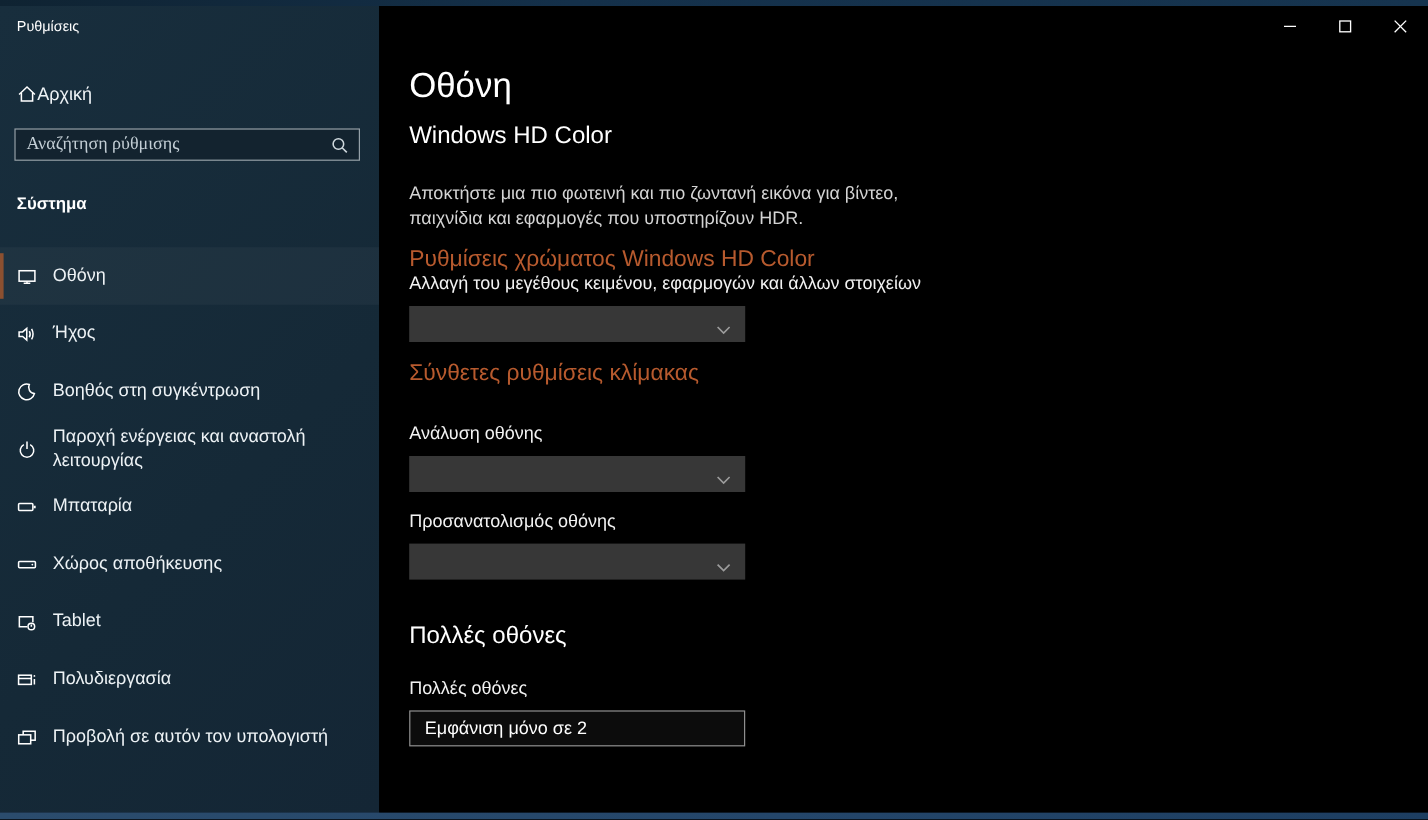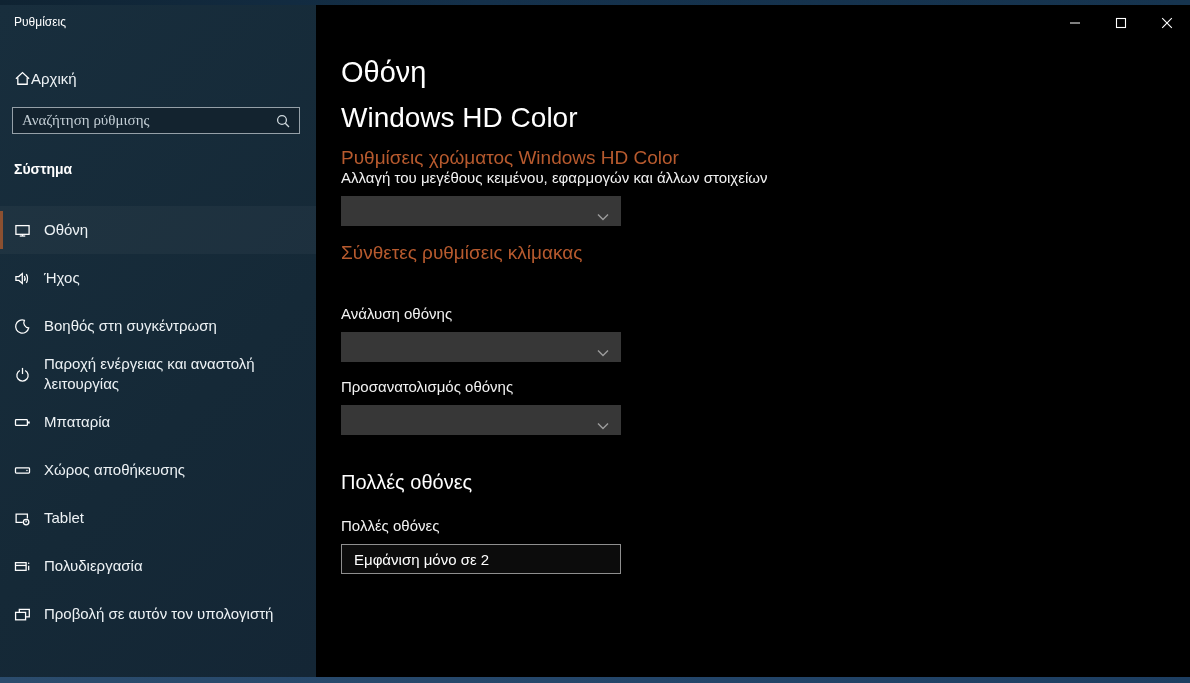--- a/index.html
+++ b/index.html
@@ -32,31 +32,31 @@
   .nav-item.selected::before { content: ""; position: absolute; left: 0; top: 5px; bottom: 5px; width: 3px; background: #8c5030; }
 
   
   .main { flex: 1 1 auto; background: #000; position: relative; color: #fff; padding-left: 25px; }
 
   .win-controls { position: absolute; top: 0; right: 0; display: flex; }
   .win-btn { width: 46px; height: 38px; display: flex; align-items: center; justify-content: center; cursor: default; }
   .win-btn svg { width: 12px; height: 12px; }
 
   .page-title { margin-top: 50px; font-size: 29px; font-weight: 300; color: #ffffff; line-height: 34px; }
-  .hdr-title { margin-top: 13px; font-size: 28px; font-weight: 300; color: #ffffff; }
+  .hdr-title { margin-top: 13px; font-size: 20px; font-weight: 300; color: #ffffff; }
   .hdr-desc { margin-top: 26px; font-size: 15px; line-height: 21px; color: #d4d4d4; max-width: 432px; }
   .link { display: inline-block; margin-top: 13px; font-size: 19px; color: #b75a2e; text-decoration: none; cursor: pointer; }
 
   .section-heading { font-size: 20px; font-weight: 300; color: #ffffff; }
   .sh-scale { margin-top: 42px; }
   .sh-multi { margin-top: 36px; }
 
   .field-label { font-size: 15px; color: #f2f2f2; }
   .fl-1 { }
-  .fl-2 { margin-top: 41px; }
+  .fl-2 { margin-top: 30px; }
   .fl-3 { margin-top: 16px; }
   .fl-4 { margin-top: 23px; }
 
   .dropdown { margin-top: 10px; width: 280px; height: 30px; background: #373737; display: flex; align-items: center; padding: 0 12px; cursor: default; }
   .dropdown .dd-value { flex: 1 1 auto; font-size: 15px; color: #ffffff; white-space: nowrap; overflow: hidden; }
   .dropdown .chev { flex: 0 0 12px; width: 12px; height: 8px; }
   .dropdown.outlined { background: #0c0c0c; border: 1px solid #8f8f8f; }
   .adv-link { margin-top: 16px; }
 </style>
 </head>
@@ -215,20 +215,21 @@
                 <line x1="1.2" y1="1.2" x2="10.8" y2="10.8" stroke="#ffffff" stroke-width="1.1"></line>
                 <line x1="10.8" y1="1.2" x2="1.2" y2="10.8" stroke="#ffffff" stroke-width="1.1"></line>
               </svg>
           </span>
         </div>
       </div>
 
       <h1 class="page-title">Οθόνη</h1>
 
       <h2 class="hdr-title">Windows HD Color</h2>
+      <p class="hdr-desc">Αποκτήστε μια πιο φωτεινή και πιο ζωντανή εικόνα για βίντεο, παιχνίδια και εφαρμογές που υποστηρίζουν HDR.</p>
       <a class="link">Ρυθμίσεις χρώματος Windows HD Color</a>
 
 
       <div class="field-label fl-1">Αλλαγή του μεγέθους κειμένου, εφαρμογών και άλλων στοιχείων</div>
       <div class="dropdown">
         <span class="dd-value"></span>
         <span class="chev">
           <svg viewBox="0 0 12 8" fill="none">
               <polyline points="1,1.5 6,6.5 11,1.5" stroke="#9c9c9c" stroke-width="1.4"></polyline>
             </svg>

